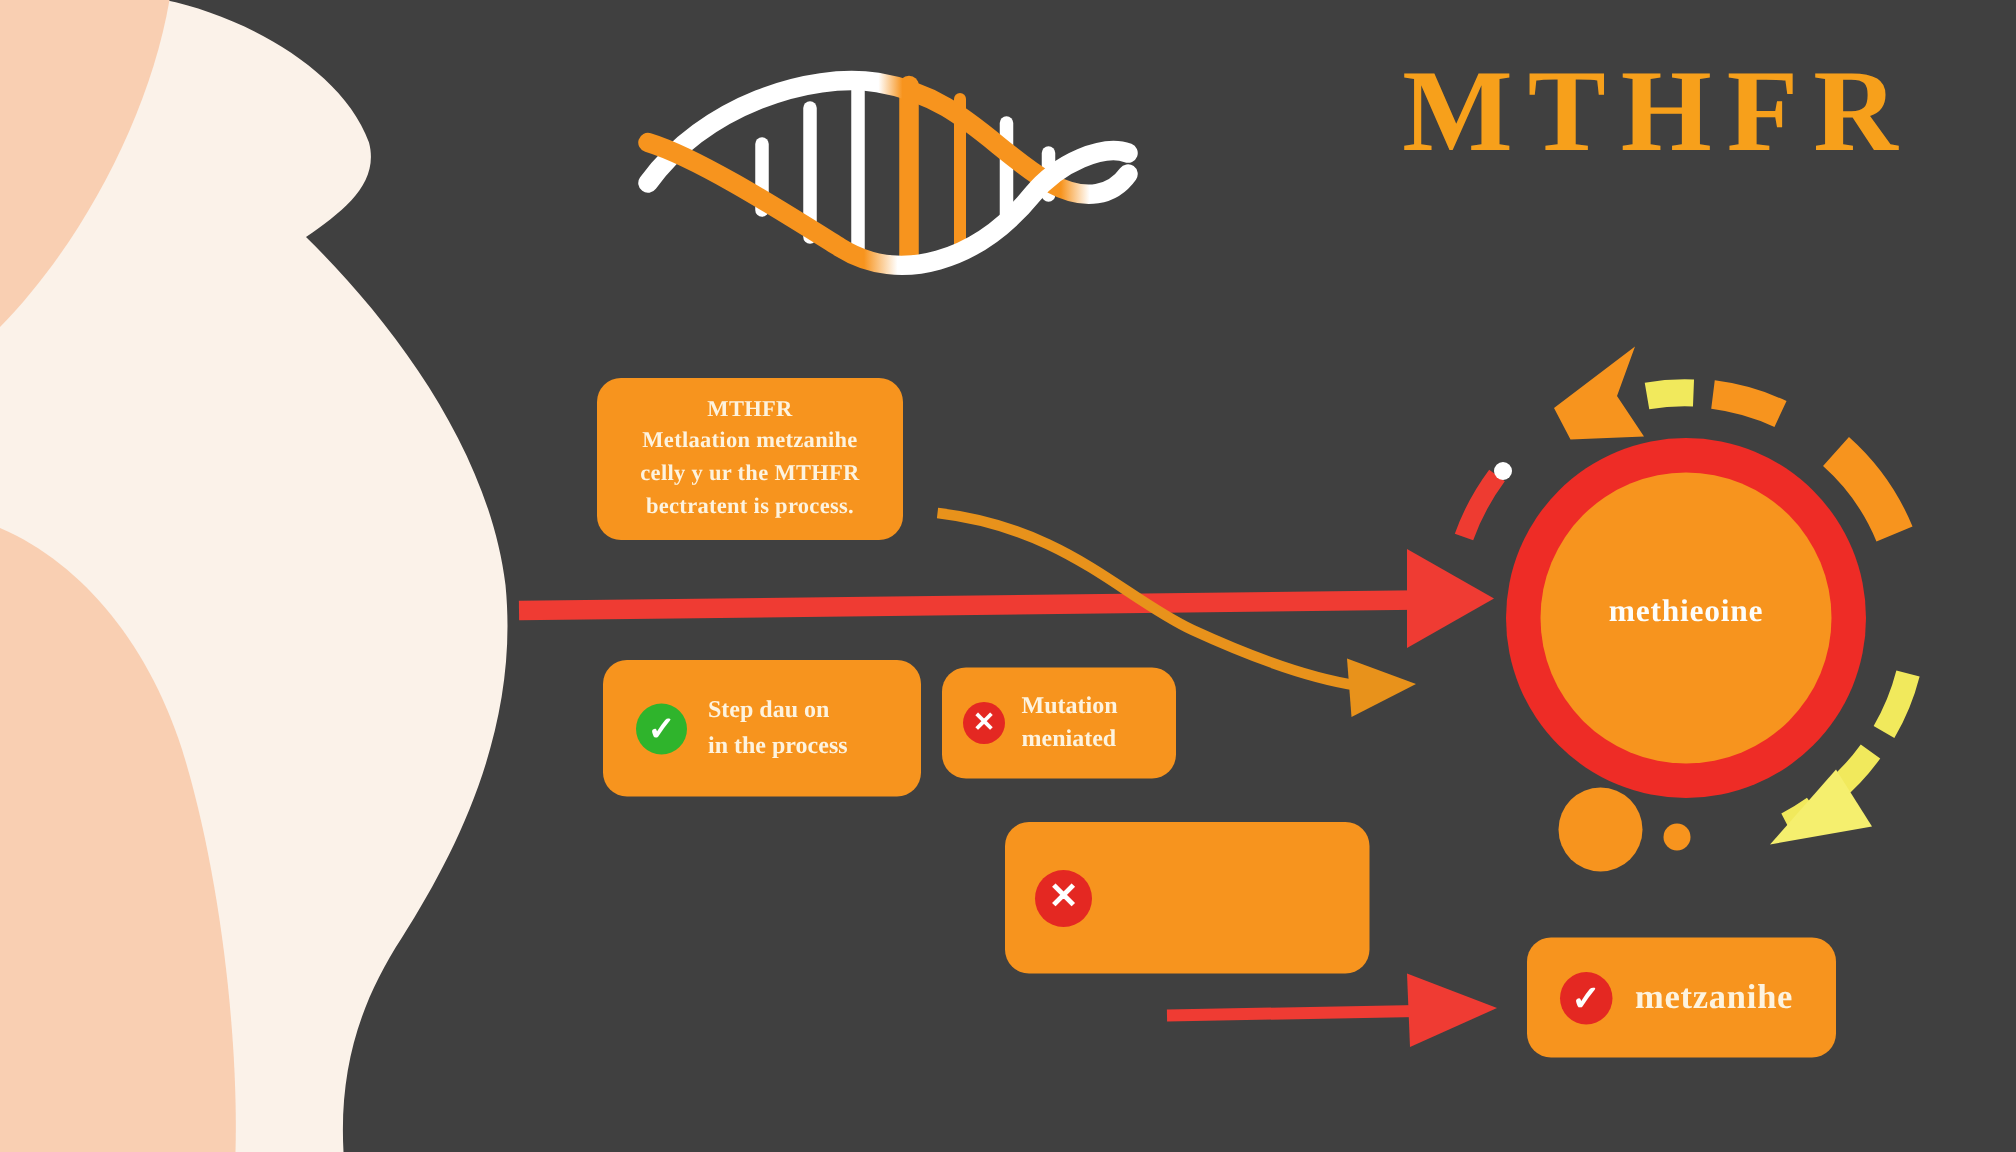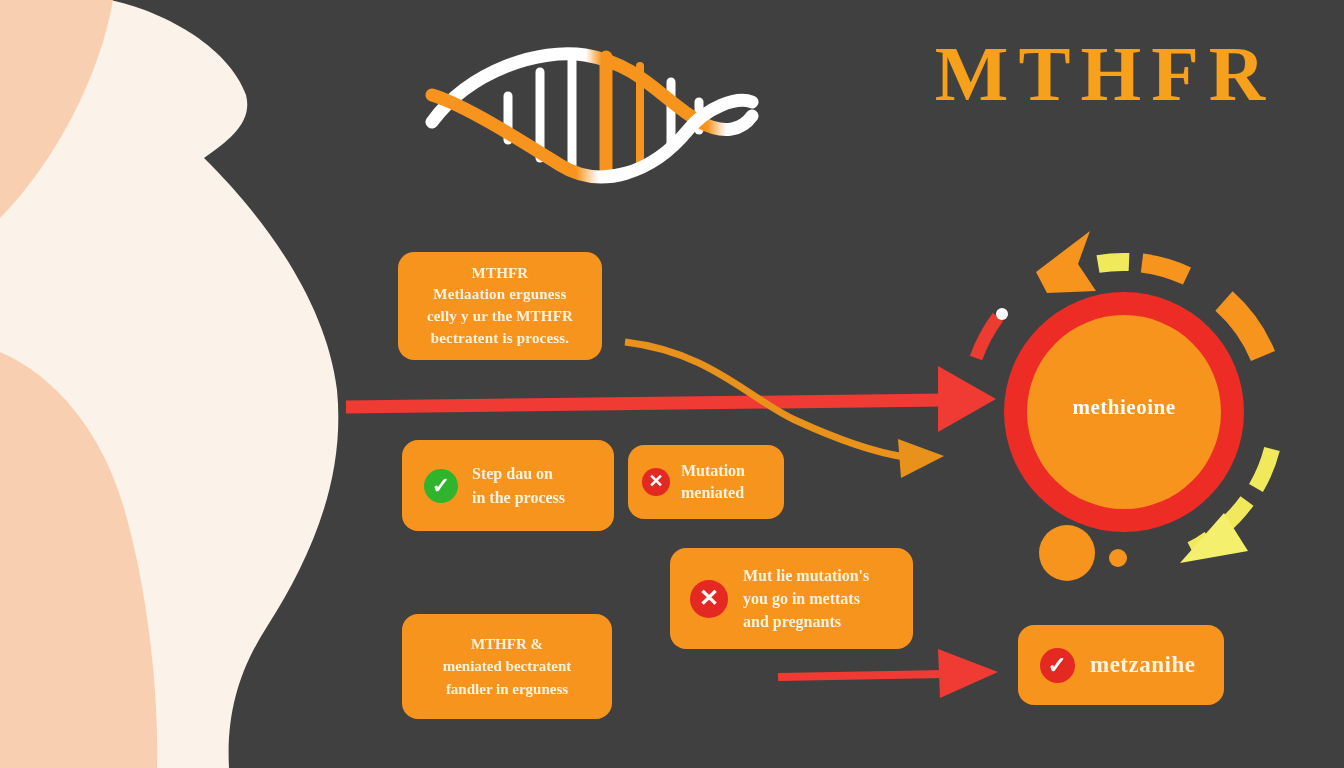--- a/index.html
+++ b/index.html
@@ -124,21 +124,21 @@
     </g>
   </svg>
 
   <div class="title">MTHFR</div>
 
   <div class="cycle-label">methieoine</div>
 
   <div class="box box-info center">
     <div class="lines">
       <span>MTHFR</span>
-      <span>Metlaation erguness</span>
+      <span>Metlaation metzanihe</span>
       <span>celly y ur the MTHFR</span>
       <span>bectratent is process.</span>
     </div>
   </div>
 
   <div class="box box-step">
     <span class="badge green b34">✓</span>
     <div class="lines">
       <span>Step dau on</span>
       <span>in the process</span>
@@ -148,33 +148,21 @@
   <div class="box box-mutation">
     <span class="badge red b28">✕</span>
     <div class="lines">
       <span>Mutation</span>
       <span>meniated</span>
     </div>
   </div>
 
   <div class="box box-mutation2">
     <span class="badge red b38">✕</span>
-    <div class="lines">
-      <span>Mut lie mutation's</span>
-      <span>you go in mettats</span>
-      <span>and pregnants</span>
-    </div>
   </div>
 
-  <div class="box box-related center">
-    <div class="lines">
-      <span>MTHFR &amp;</span>
-      <span>meniated bectratent</span>
-      <span>fandler in erguness</span>
-    </div>
-  </div>
 
   <div class="box box-methionine">
     <span class="badge red b35">✓</span>
     <span>metzanihe</span>
   </div>
 
 </div>
 
 </body></html>

